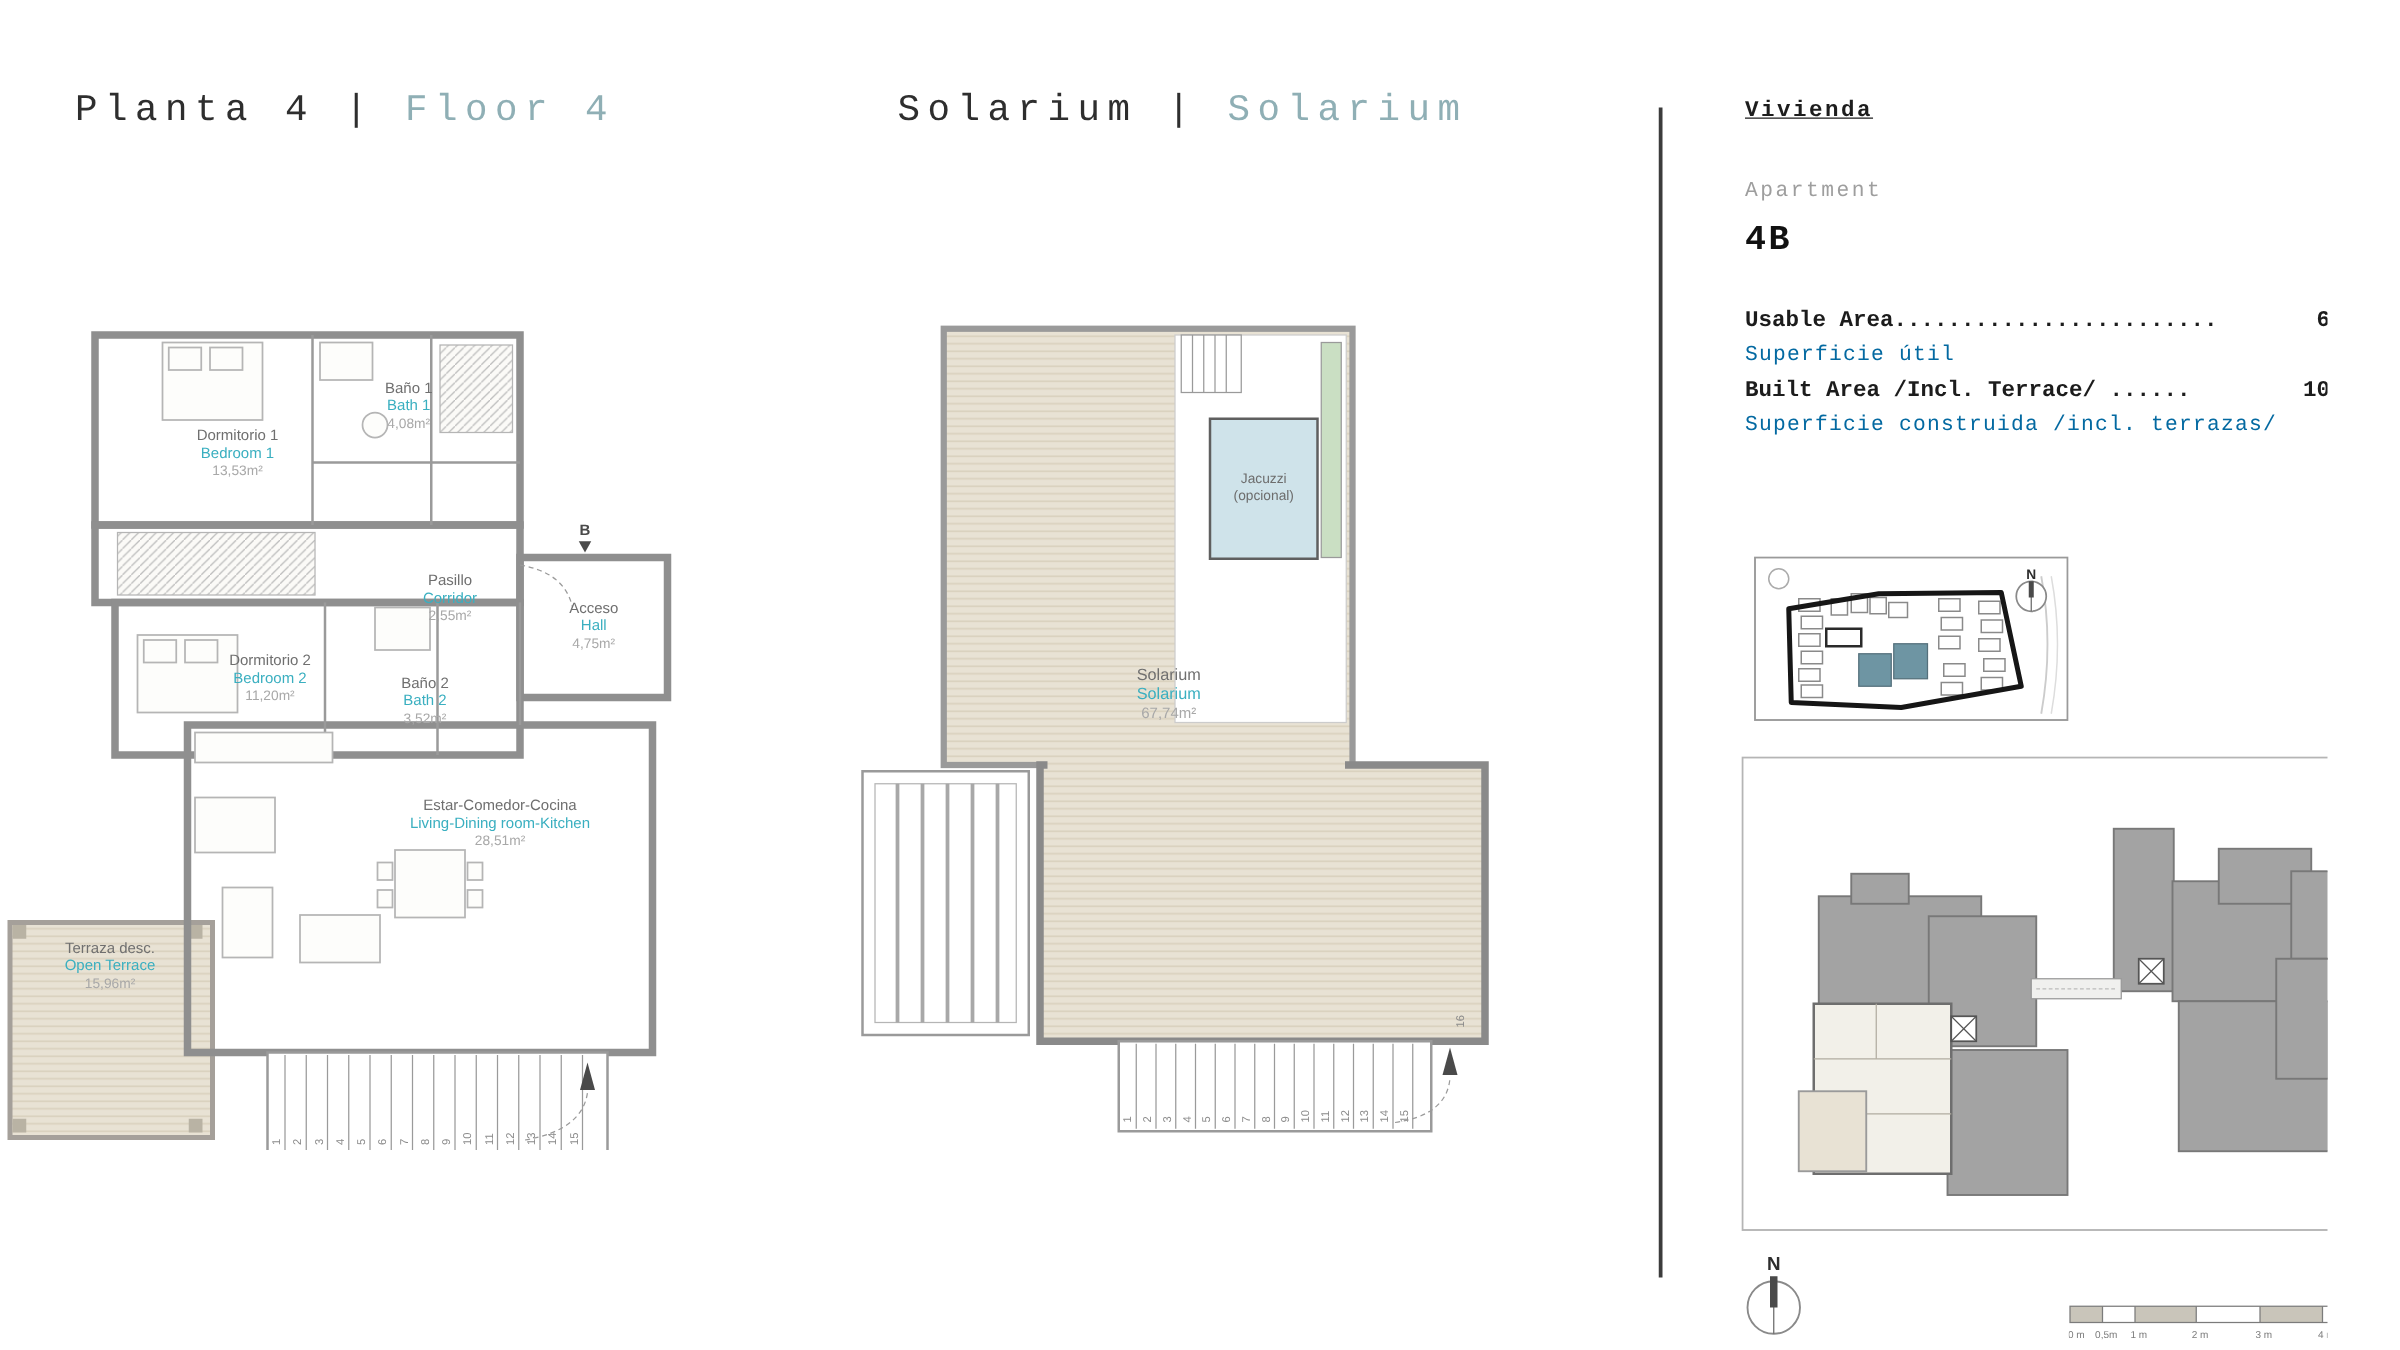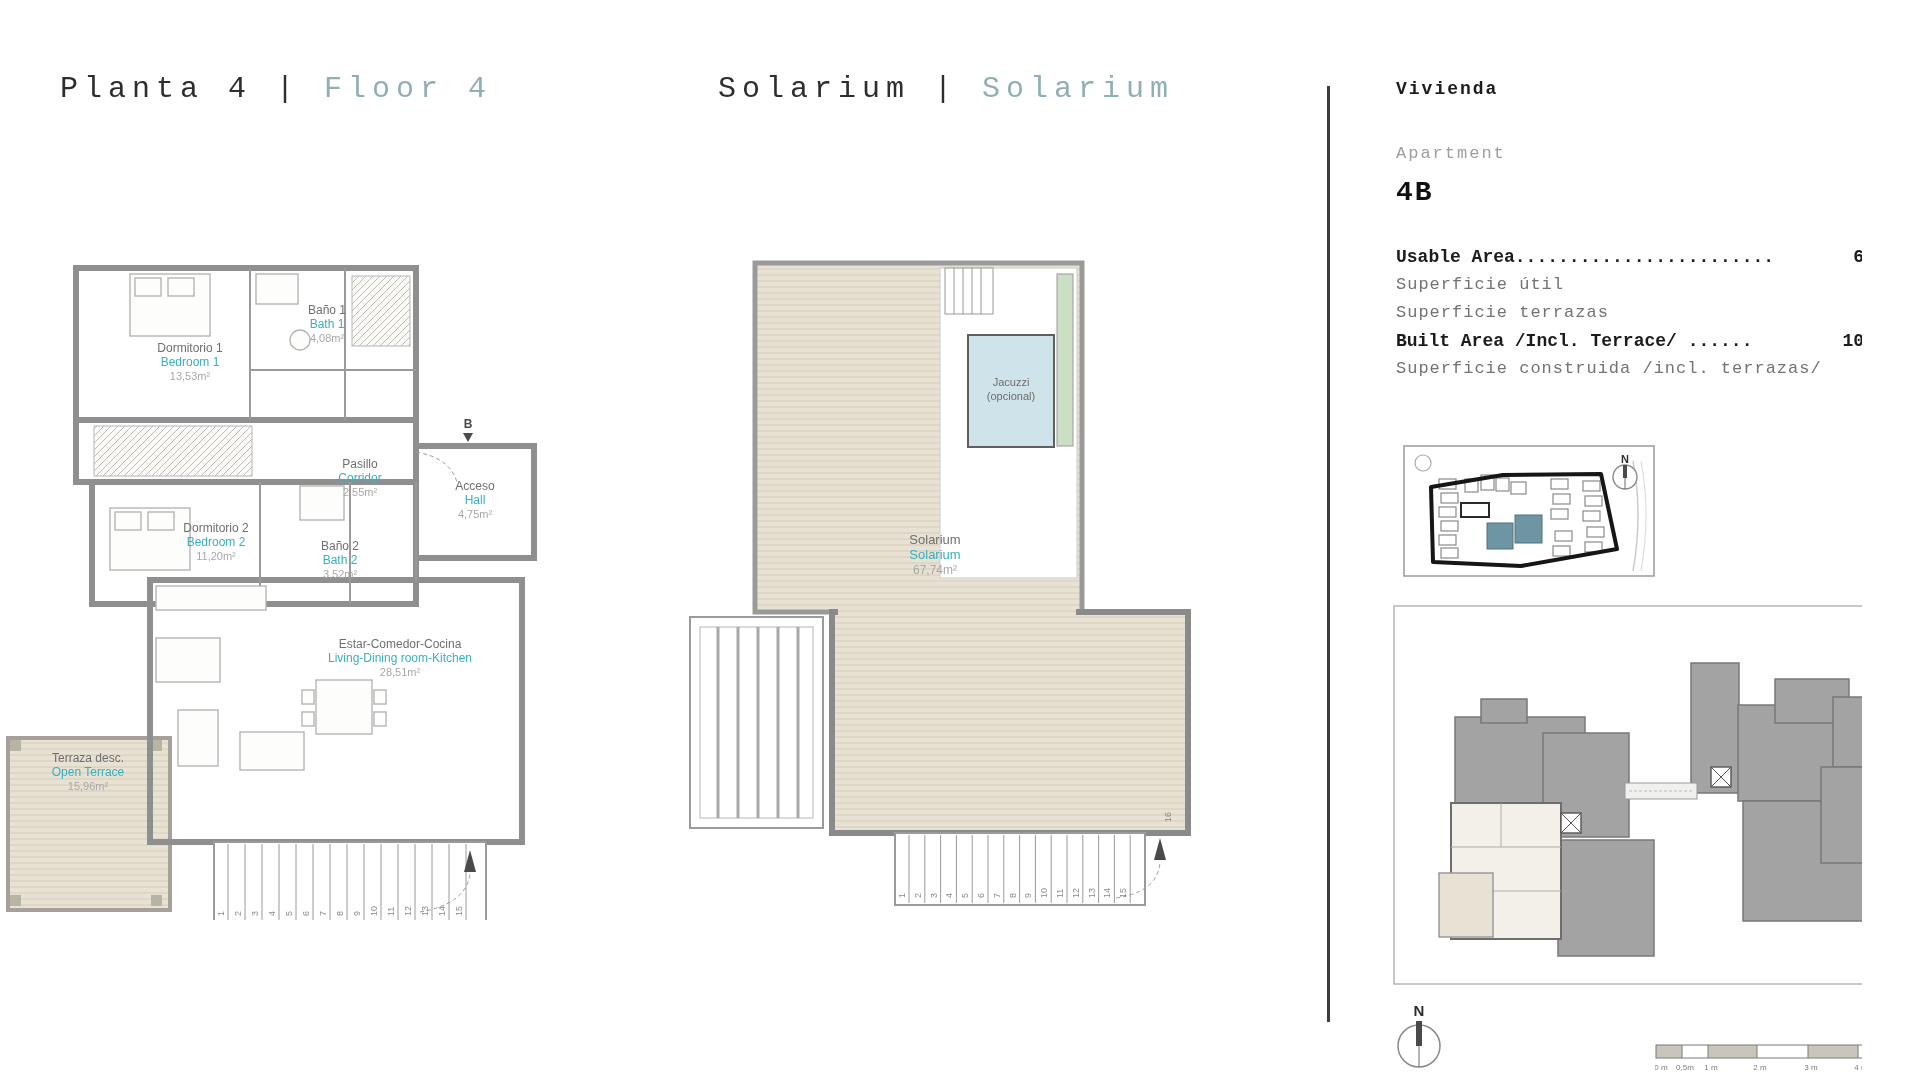--- a/index.html
+++ b/index.html
@@ -8,26 +8,26 @@
   .abs{position:absolute;}
 
   
   .sheet-title{font-family:"Liberation Mono","DejaVu Sans Mono",monospace;
     font-size:30px;letter-spacing:6px;color:#2e2e2e;white-space:nowrap;}
   .sheet-title .teal{color:#8fafb5;}
 
   
   .divider{background:#3c3c3c;}
   .mono{font-family:"Liberation Mono","DejaVu Sans Mono",monospace;}
-  .apt-es{font-size:18px;font-weight:bold;color:#1d1d1d;letter-spacing:2px;line-height:22px;}
+  .apt-es{font-size:18px;font-weight:bold;color:#1d1d1d;letter-spacing:2px;line-height:22px;text-decoration:underline;}
   .apt-en{font-size:17px;color:#9e9e9e;letter-spacing:2px;line-height:22px;margin-top:43px;}
   .apt-unit{font-size:28px;font-weight:bold;color:#111;letter-spacing:2px;line-height:32px;margin-top:12px;}
   .area-row{display:flex;justify-content:space-between;align-items:flex-end;width:522px;
     font-size:18px;font-weight:bold;color:#1c1c1c;line-height:28px;white-space:nowrap;}
-  .area-sub{font-size:17px;color:#737373;line-height:28px;letter-spacing:1px;white-space:nowrap;}
+  .area-sub{font-size:17px;color:#0369a1;line-height:28px;letter-spacing:1px;white-space:nowrap;}
 
   
   text{font-family:"Liberation Sans",sans-serif;}
   .r-es{fill:#6f6f6f;font-size:12px;text-anchor:middle;}
   .r-en{fill:#3aafc0;font-size:12px;text-anchor:middle;}
   .r-m2{fill:#a8a8a8;font-size:11px;text-anchor:middle;}
   .r-es-lg{fill:#6f6f6f;font-size:13px;text-anchor:middle;}
   .r-en-lg{fill:#3aafc0;font-size:13px;text-anchor:middle;}
   .r-m2-lg{fill:#a8a8a8;font-size:12px;text-anchor:middle;}
   .jz{fill:#6d6d6d;font-size:11px;text-anchor:middle;}
@@ -66,21 +66,20 @@
     <div class="apt-en">Apartment</div>
     <div class="apt-unit">4B</div>
   </div>
 
   <div class="abs mono" style="left:1396px;top:243px;">
     <div class="area-row">
       <span>Usable Area........................</span>
       <span>68,14m</span>
     </div>
     <div class="area-sub">Superficie útil</div>
-    <div class="area-sub">Superficie terrazas</div>
     <div class="area-row">
       <span>Built Area /Incl. Terrace/ ......</span>
       <span>105,33m</span>
     </div>
     <div class="area-sub">Superficie construida /incl. terrazas/</div>
   </div>
 
   <svg class="abs" style="left:0px;top:250px;" width="560" height="670" viewBox="0 0 560 670">
     <defs>
       <pattern id="patRoom" width="8" height="8" patternUnits="userSpaceOnUse">

